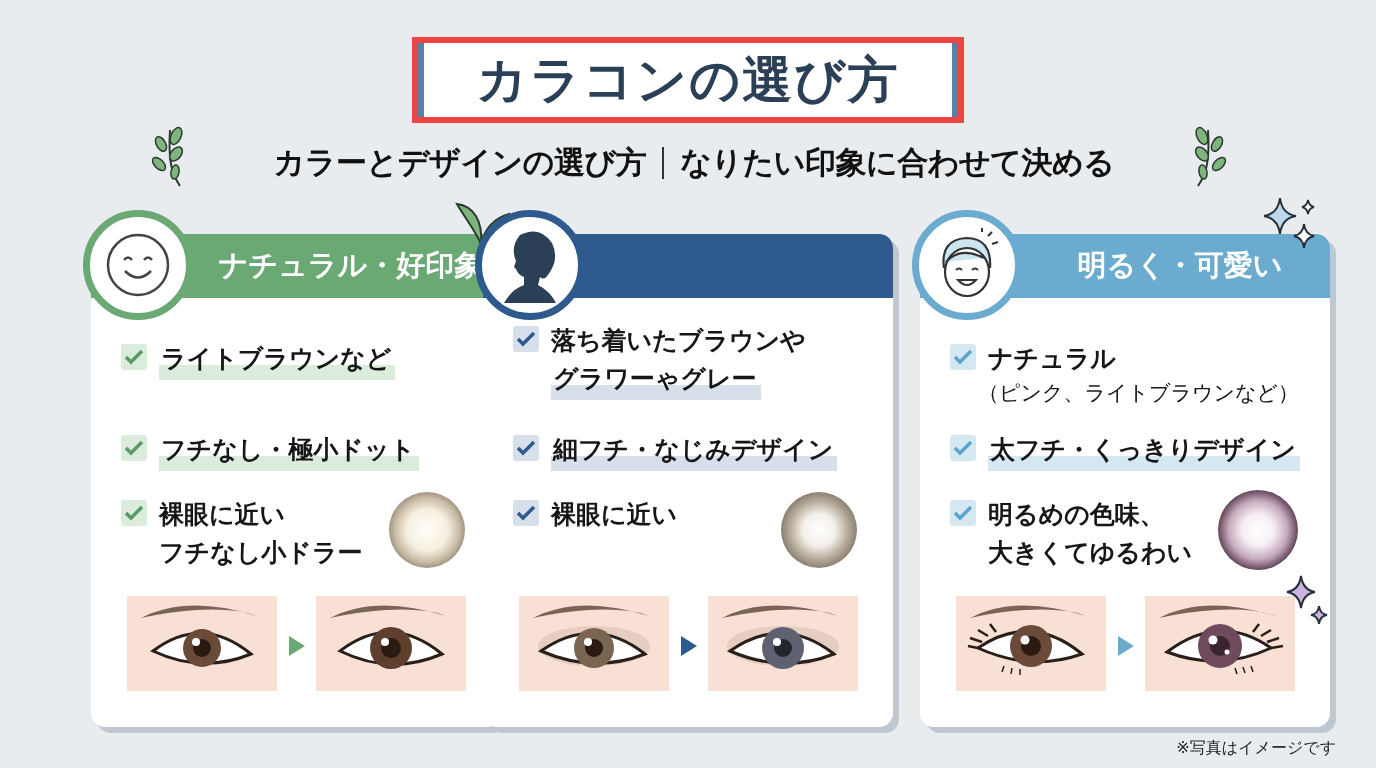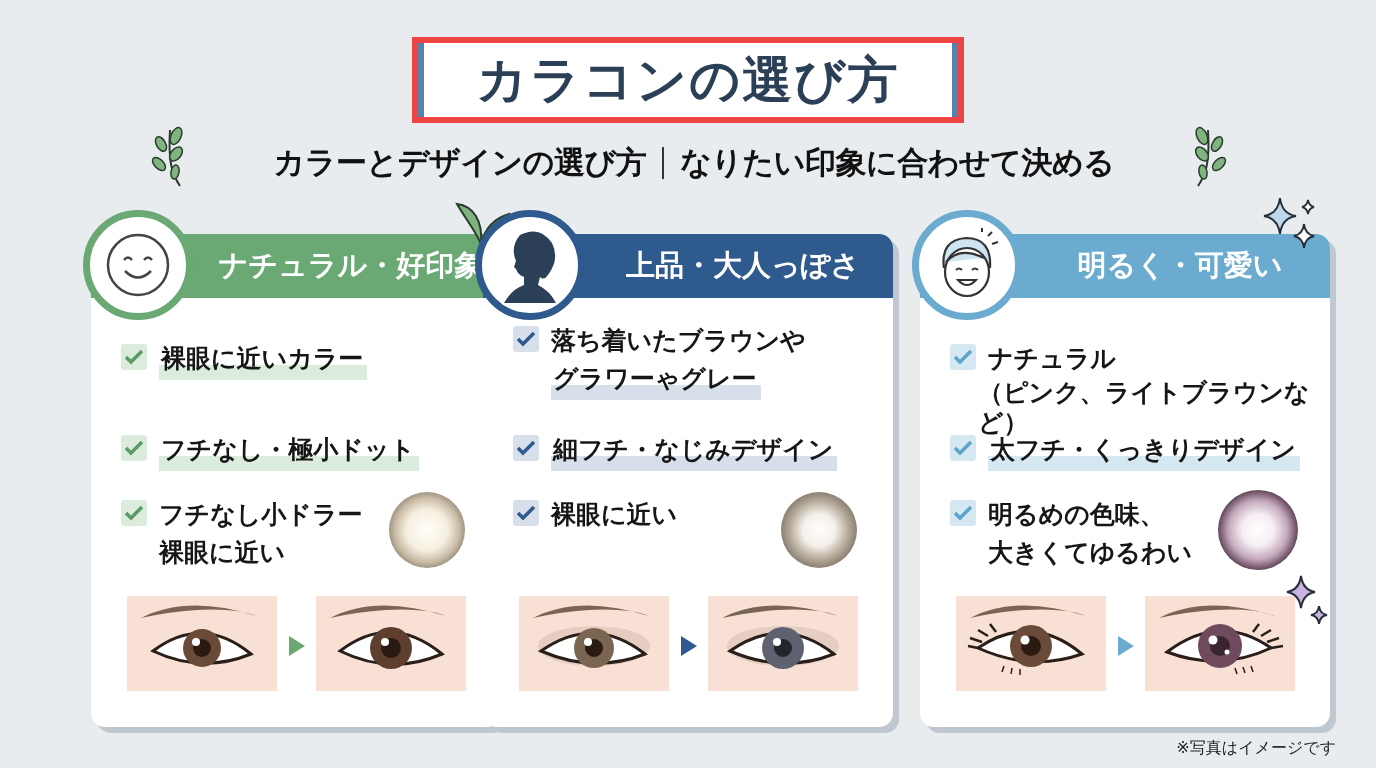--- a/index.html
+++ b/index.html
@@ -45,21 +45,21 @@
     border-radius: 50%; background: #fff; border: 7px solid;
     display: flex; align-items: center; justify-content: center;
   }
   .item { position: absolute; left: 30px; display: flex; align-items: flex-start; }
   .check {
     width: 26px; height: 26px; border-radius: 3px; margin-top: 4px; margin-right: 12px;
     display: flex; align-items: center; justify-content: center; flex-shrink: 0;
   }
   .item-text { font-size: 25px; font-weight: bold; line-height: 38px; color: #161616; }
   .item-text.hl { padding: 0 4px 2px 2px; }
-  .item-sub { font-size: 25px; font-weight: bold; line-height: 30px; color: #161616; }
+  .item-sub { font-size: 21px; font-weight: normal; line-height: 30px; color: #161616; }
   .lens { position: absolute; width: 76px; height: 76px; border-radius: 50%; }
   .eye-box { position: absolute; top: 362px; width: 150px; height: 95px; background: #f8e1d4; overflow: hidden; }
   .arrow { position: absolute; top: 402px; width: 0; height: 0; border-top: 10px solid transparent; border-bottom: 10px solid transparent; border-left: 16px solid; }
   .note { position: absolute; right: 40px; top: 738px; font-size: 16px; color: #222; }
 </style>
 </head>
 <body>
 
 <div class="title-box">
   <span>カラコンの選び方</span>
@@ -103,39 +103,39 @@
       <path d="M20 39 Q33 52 46 39" fill="none" stroke="#444" stroke-width="2.5"></path>
     </svg>
   </div>
 
   <div class="item" style="top:106px;">
     <div class="check" style="background:#dcecdc;">
       <svg width="20" height="16" viewBox="0 0 20 16">
           <path d="M2 8 L7 13 L18 2" fill="none" stroke="#5a9a66" stroke-width="3.5"></path>
         </svg>
     </div>
-    <span class="item-text hl" style="background:linear-gradient(transparent 62%, #dcecdc 62%);">裸眼に近いカラー</span>
+    <span class="item-text hl" style="background:linear-gradient(transparent 62%, #dcecdc 62%);">ライトブラウンなど</span>
   </div>
   <div class="item" style="top:197px;justify-content:flex-end;">
     <div class="check" style="background:#dcecdc;">
       <svg width="20" height="16" viewBox="0 0 20 16">
           <path d="M2 8 L7 13 L18 2" fill="none" stroke="#5a9a66" stroke-width="3.5"></path>
         </svg>
     </div>
     <span class="item-text hl" style="background:linear-gradient(transparent 62%, #dcecdc 62%);">フチなし・極小ドット</span>
   </div>
   <div class="item" style="top:262px;">
     <div class="check" style="background:#dcecdc;">
       <svg width="20" height="16" viewBox="0 0 20 16">
           <path d="M2 8 L7 13 L18 2" fill="none" stroke="#5a9a66" stroke-width="3.5"></path>
         </svg>
     </div>
     <div>
+      <div class="item-text">裸眼に近い</div>
       <div class="item-text">フチなし小ドラー</div>
-      <div class="item-text">裸眼に近い</div>
     </div>
   </div>
   <div class="lens" style="left:298px;top:258px;background:radial-gradient(circle, #fffef8 0%, #f6efe0 38%, #c9bba5 60%, #9c907e 72%, transparent 74%);"></div>
 
   <div class="eye-box" style="left:36px;">
     <svg width="150" height="95" viewBox="0 0 150 95">
       <path d="M14 22 Q60 -2 130 20 Q110 12 70 14 Q40 16 14 22 Z" fill="#7a6555"></path>
       <path d="M26 55 Q75 18 124 58 Q75 78 26 55 Z" fill="#fff" stroke="#2a1e18" stroke-width="3"></path>
       <circle cx="75" cy="52" r="19" fill="#6a4a38"></circle>
       <circle cx="75" cy="52" r="9" fill="#2b1a12"></circle>
@@ -149,21 +149,20 @@
       <path d="M24 55 Q75 16 126 58 Q75 80 24 55 Z" fill="#fff" stroke="#2a1e18" stroke-width="3"></path>
       <circle cx="75" cy="52" r="21" fill="#5e3f2e"></circle>
       <circle cx="75" cy="52" r="10" fill="#2b1a12"></circle>
       <circle cx="69" cy="46" r="4" fill="#fff"></circle>
     </svg>
   </div>
 </div>
 
 <div class="card" style="left:483px;">
   <div class="ribbon" style="background:#2f5a8e;"></div>
-  <div class="ribbon-label">上品・大人っぽさ</div>
   <div class="badge" style="border-color:#2f5a8e;">
     <svg width="80" height="80" viewBox="0 0 80 80">
       <path d="M30 10 Q50 0 62 18 Q70 34 58 50 Q54 56 50 52 L48 60 Q60 66 66 78 L14 78 Q22 64 34 60 L34 52 Q28 50 26 44 L24 42 L26 36 Q20 22 30 10 Z" fill="#2b3f57"></path>
     </svg>
   </div>
 
   <div class="item" style="top:88px;">
     <div class="check" style="background:#d6dfea;">
       <svg width="20" height="16" viewBox="0 0 20 16">
           <path d="M2 8 L7 13 L18 2" fill="none" stroke="#2f5a8e" stroke-width="3.5"></path>

